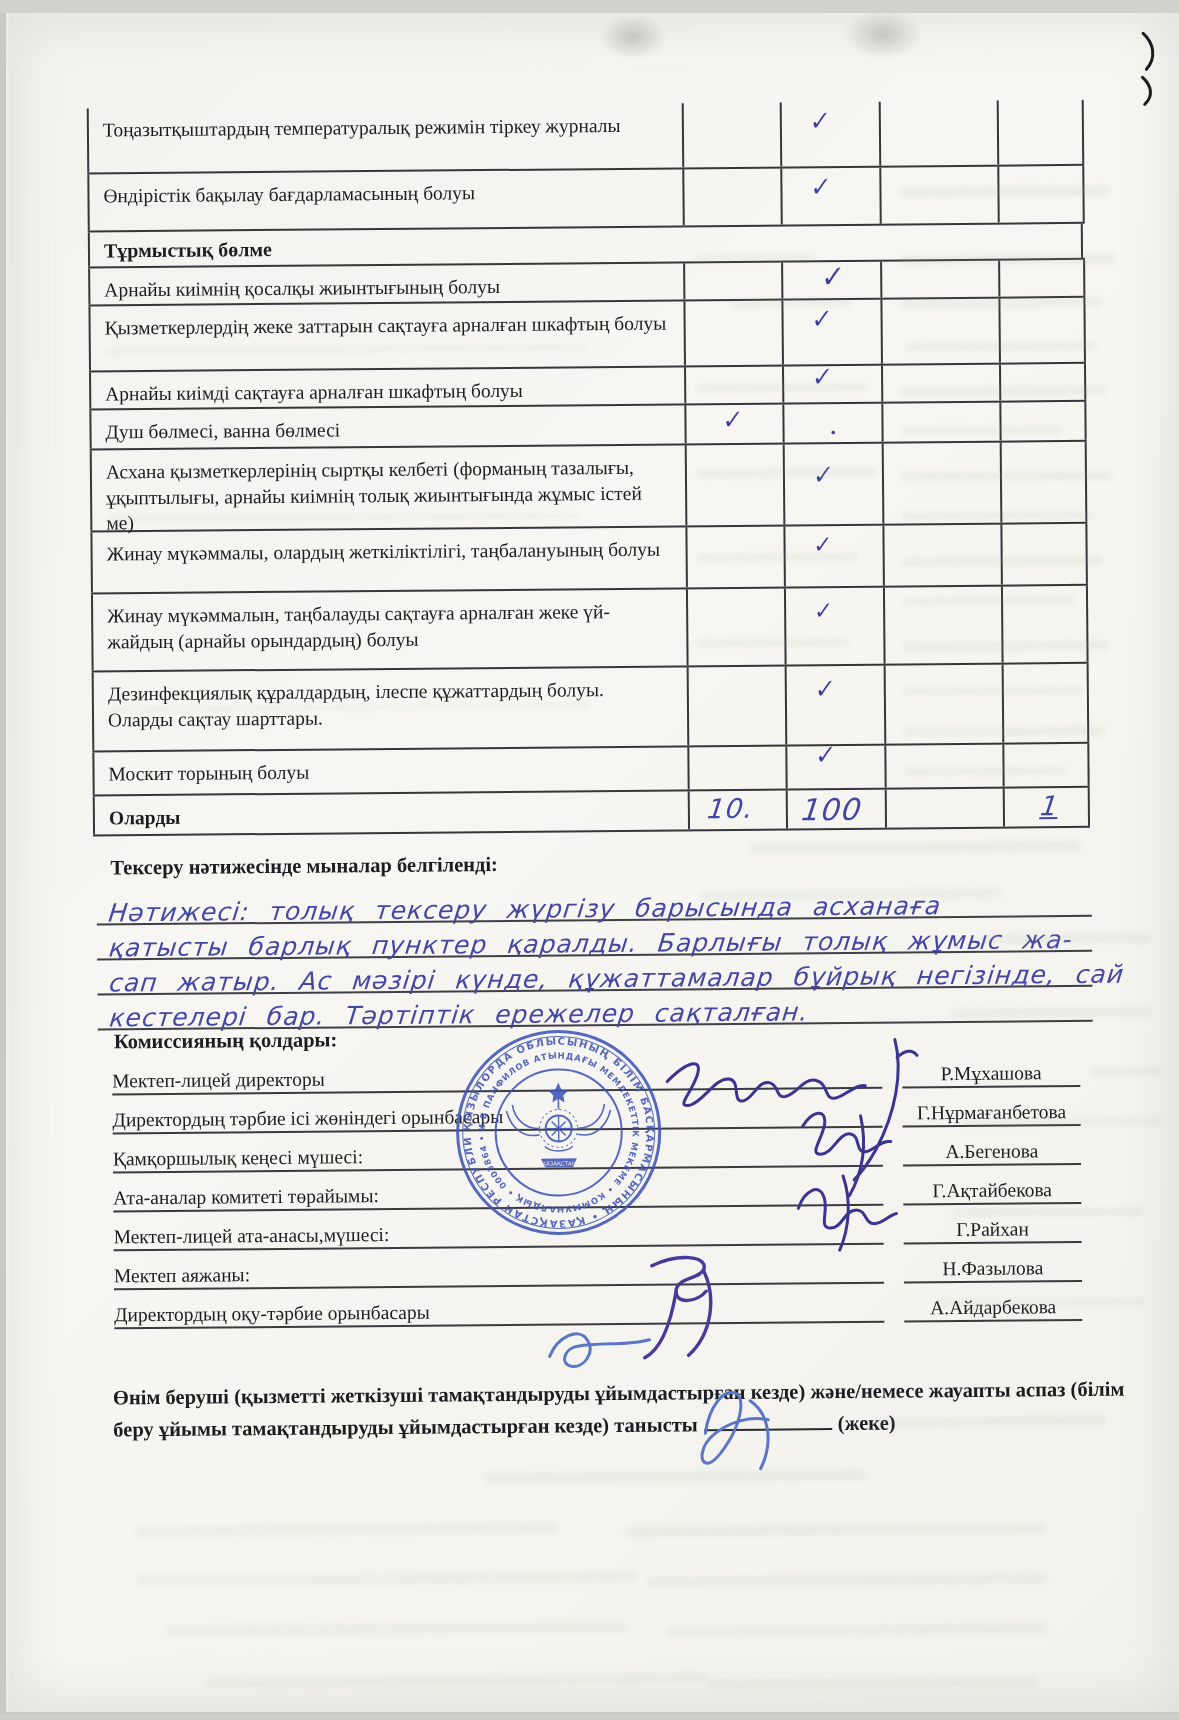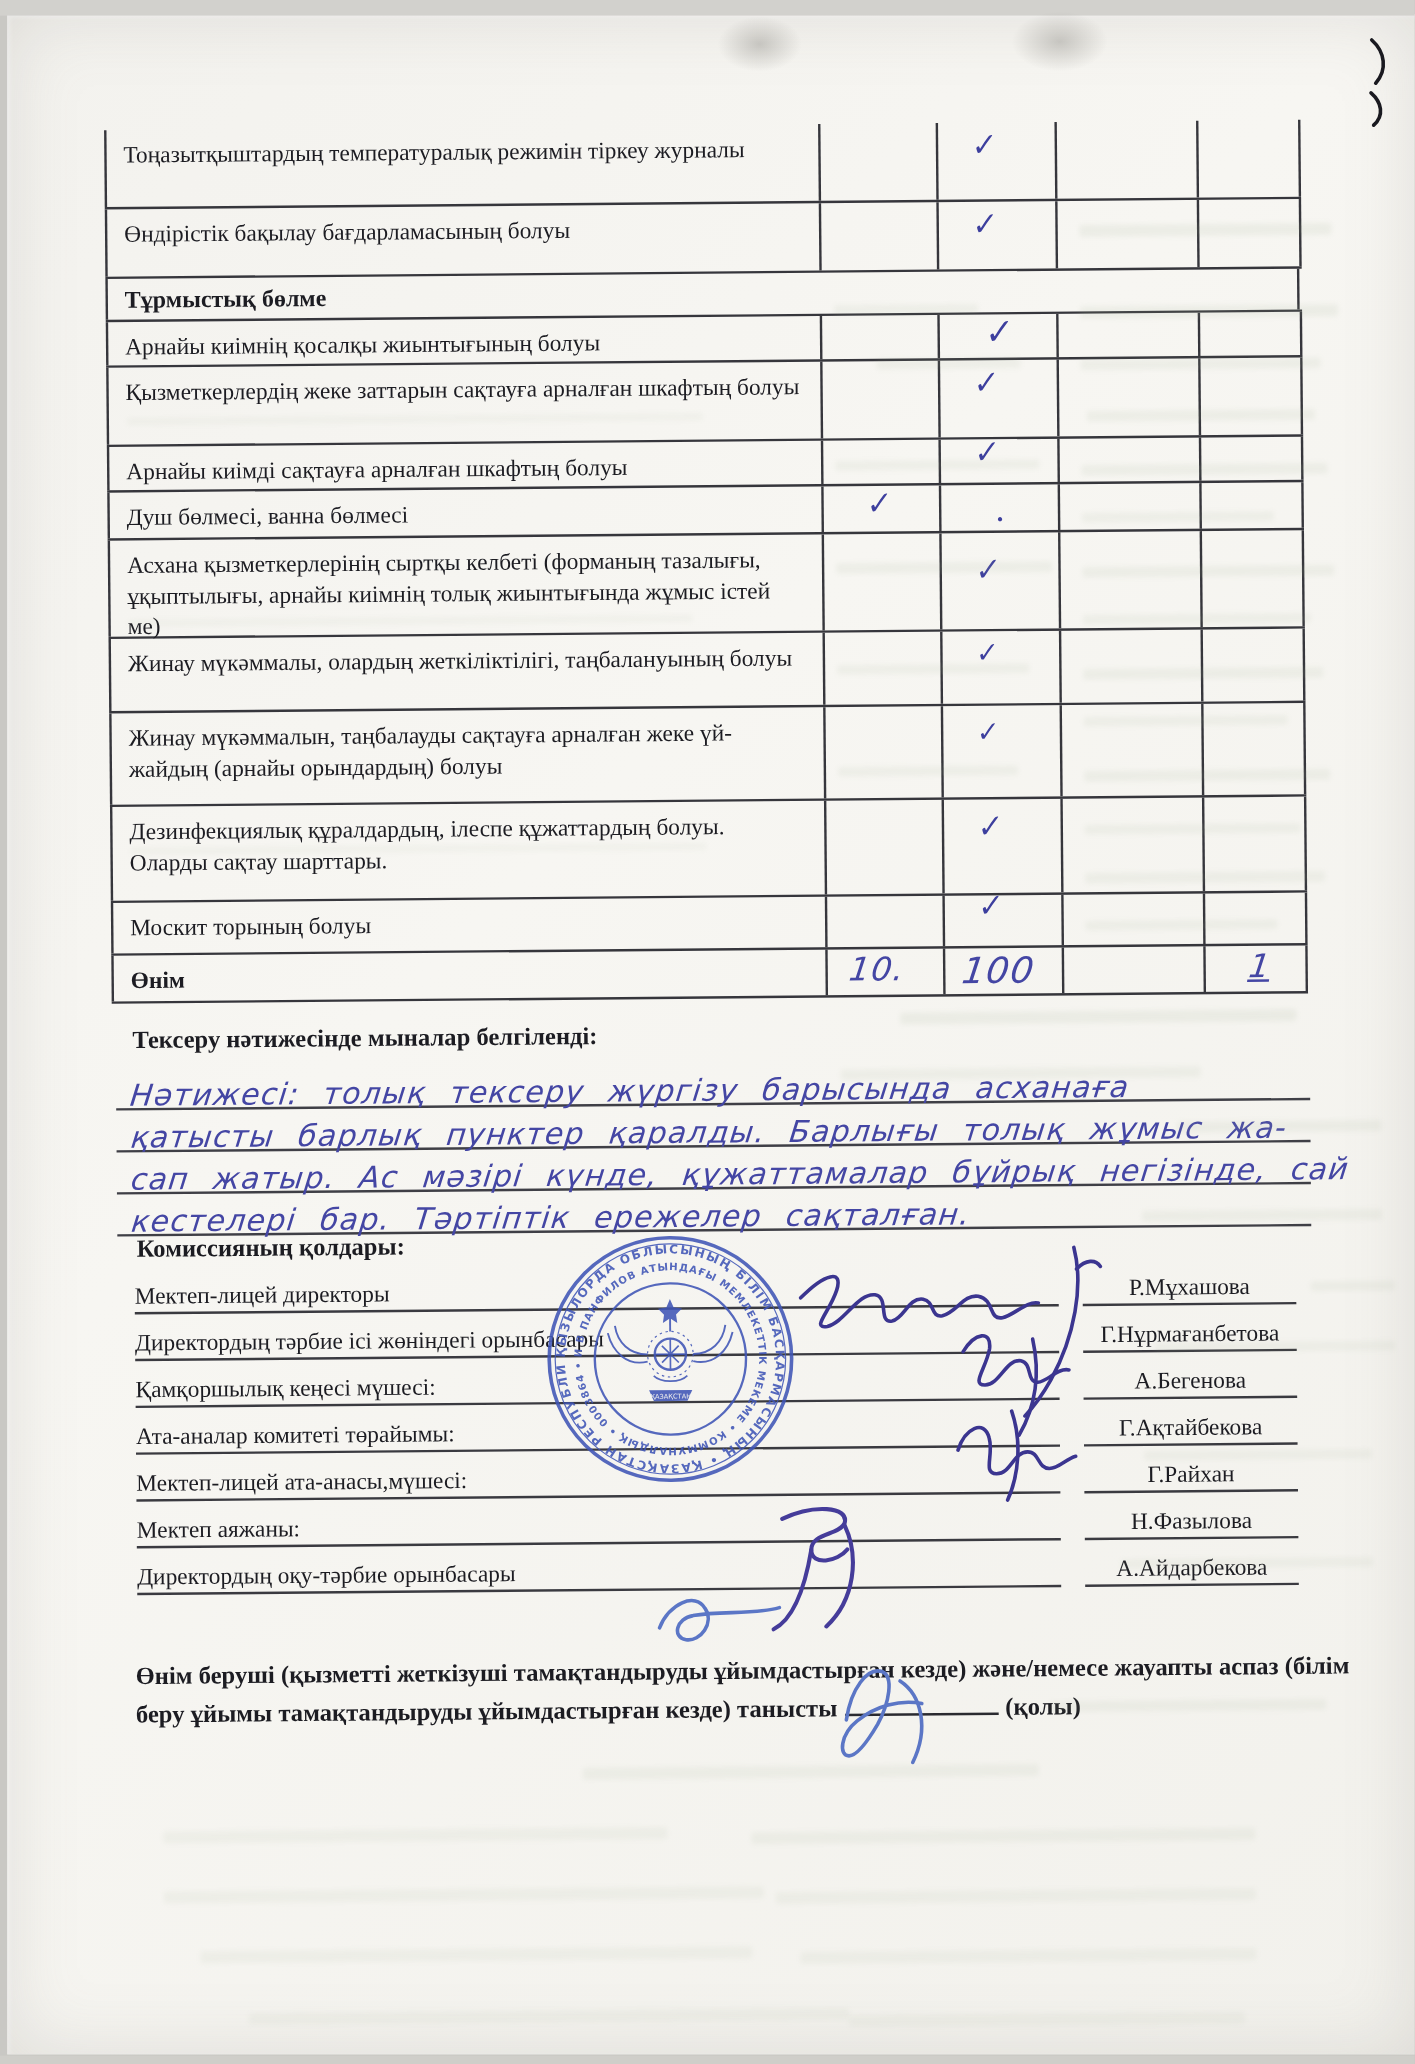--- a/index.html
+++ b/index.html
@@ -182,21 +182,21 @@
       <div class="cell label"><span>Москит торының болуы</span></div>
       <div class="cell c2"></div>
       <div class="cell c3">
           <span class="check" style="top:-6px;">✓</span>
         </div>
       <div class="cell c4"></div>
       <div class="cell c5"></div>
     </div>
 
     <div class="trow" style="height:40px">
-      <div class="cell label bold"><span>Өнім</span></div>
+      <div class="cell label bold"><span>Оларды</span></div>
       <div class="cell c2">
           <span class="hand tot" style="left:18px;">10.</span>
         </div>
       <div class="cell c3">
           <span class="hand tot" style="left:14px;font-size:30px;">100</span>
         </div>
       <div class="cell c4"></div>
       <div class="cell c5">
           <span class="hand tot" style="left:36px;text-decoration:underline;">1</span>
         </div>
@@ -245,21 +245,21 @@
       <div class="lblseg">Мектеп аяжаны:</div>
       <div class="nameseg">Н.Фазылова</div>
     </div>
     <div class="crow">
       <div class="lblseg">Директордың оқу-тәрбие орынбасары</div>
       <div class="nameseg">А.Айдарбекова</div>
     </div>
   </div>
 
   <div class="footer">
-    <span>Өнім беруші (қызметті жеткізуші тамақтандыруды ұйымдастырған кезде) және/немесе жауапты аспаз (білім беру ұйымы тамақтандыруды ұйымдастырған кезде) танысты</span><span class="blank"></span><span>(қолы)</span>
+    <span>Өнім беруші (қызметті жеткізуші тамақтандыруды ұйымдастырған кезде) және/немесе жауапты аспаз (білім беру ұйымы тамақтандыруды ұйымдастырған кезде) танысты</span><span class="blank"></span><span>(жеке)</span>
   </div>
 
   <svg width="212" height="212" viewBox="0 0 212 212" style="left:450px;top:1026px;opacity:.88;">
     <defs>
       <path id="ringA" d="M 106,106 m -88,0 a 88,88 0 1,1 176,0 a 88,88 0 1,1 -176,0"></path>
       <path id="ringB" d="M 106,106 m -74,0 a 74,74 0 1,1 148,0 a 74,74 0 1,1 -148,0"></path>
     </defs>
     <g stroke="#3f55b6" fill="none">
       <circle cx="106" cy="106" r="101" stroke-width="3"></circle>
       <circle cx="106" cy="106" r="96" stroke-width="1"></circle>

